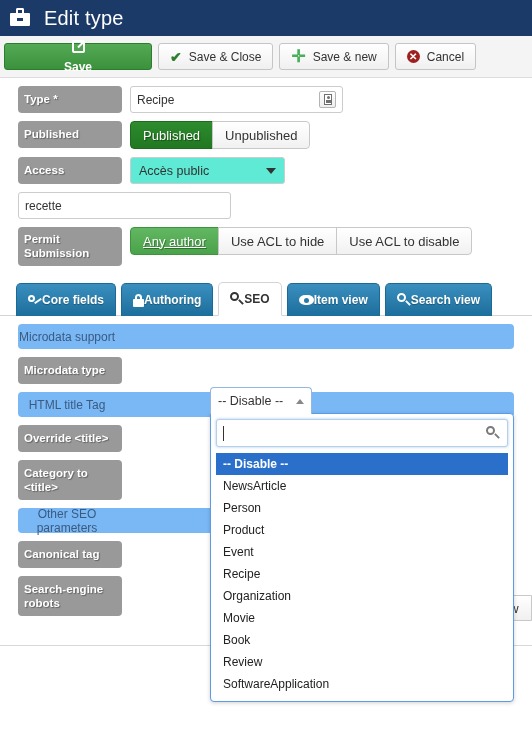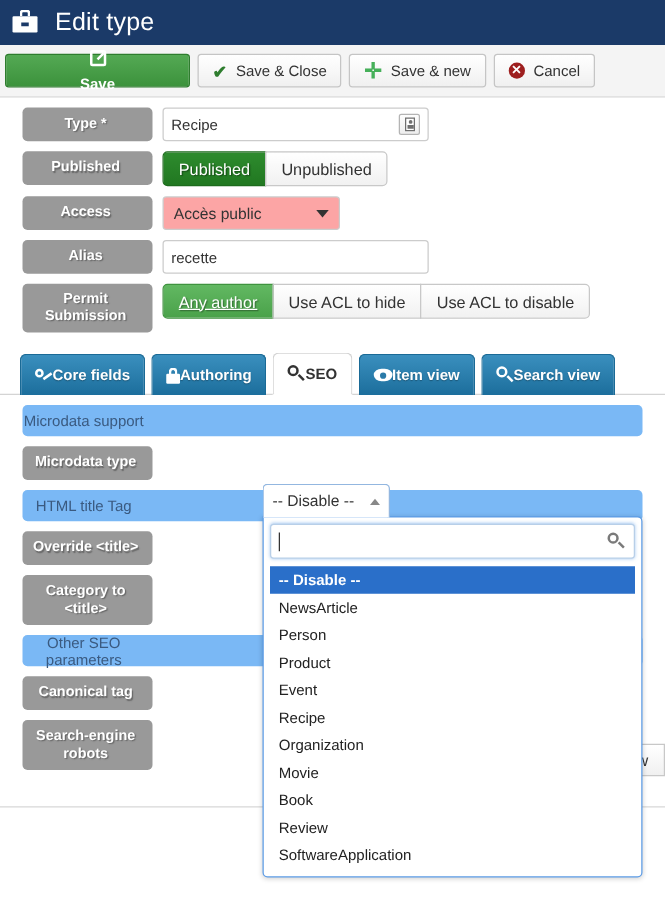--- a/index.html
+++ b/index.html
@@ -143,21 +143,21 @@
     margin-bottom: 8px;
   }
   .lab {
     width: 104px;
     min-height: 27px;
     background: #999999;
     border-radius: 4px;
     color: #ffffff;
     font-size: 11.5px;
     font-weight: bold;
-    text-align: center;
+    text-align: left;
     padding: 6px 9px 6px 6px;
     box-sizing: border-box;
     margin-right: 8px;
     flex: 0 0 auto;
     text-shadow: 1px 1px 1px rgba(0,0,0,.35);
     line-height: 14px;
   }
   .lab.two-line { padding-top: 5px; }
 
   .txtinput {
@@ -229,24 +229,24 @@
   .btngroup .gbtn.active-light {
     background: linear-gradient(#62b862,#4aa24a);
     border-color: #3f933f;
     color: #fff;
     text-shadow: 1px 1px 1px rgba(0,0,0,.35);
     text-decoration: underline;
   }
 
   .selectbox {
     height: 27px;
-    width: 142px;
+    width: 155px;
     border: 1px solid #cccccc;
     border-radius: 3px;
-    background: #fca5a5;
+    background: #5eead4;
     font-size: 12.5px;
     color: #333;
     display: flex;
     align-items: center;
     justify-content: space-between;
     padding: 0 8px 0 8px;
     box-sizing: border-box;
     cursor: pointer;
   }
   .caret-dn {
@@ -522,21 +522,20 @@
 
   <div class="row">
     <div class="lab">Access</div>
     <div class="selectbox">
       <span>Accès public</span>
       <span class="caret-dn"></span>
     </div>
   </div>
 
   <div class="row">
-    <div class="lab">Alias</div>
     <div class="txtinput" id="alias-input">
       <span>recette</span>
     </div>
   </div>
 
   <div class="row">
     <div class="lab two-line">
       <div>Permit</div>
       <div>Submission</div>
     </div>

